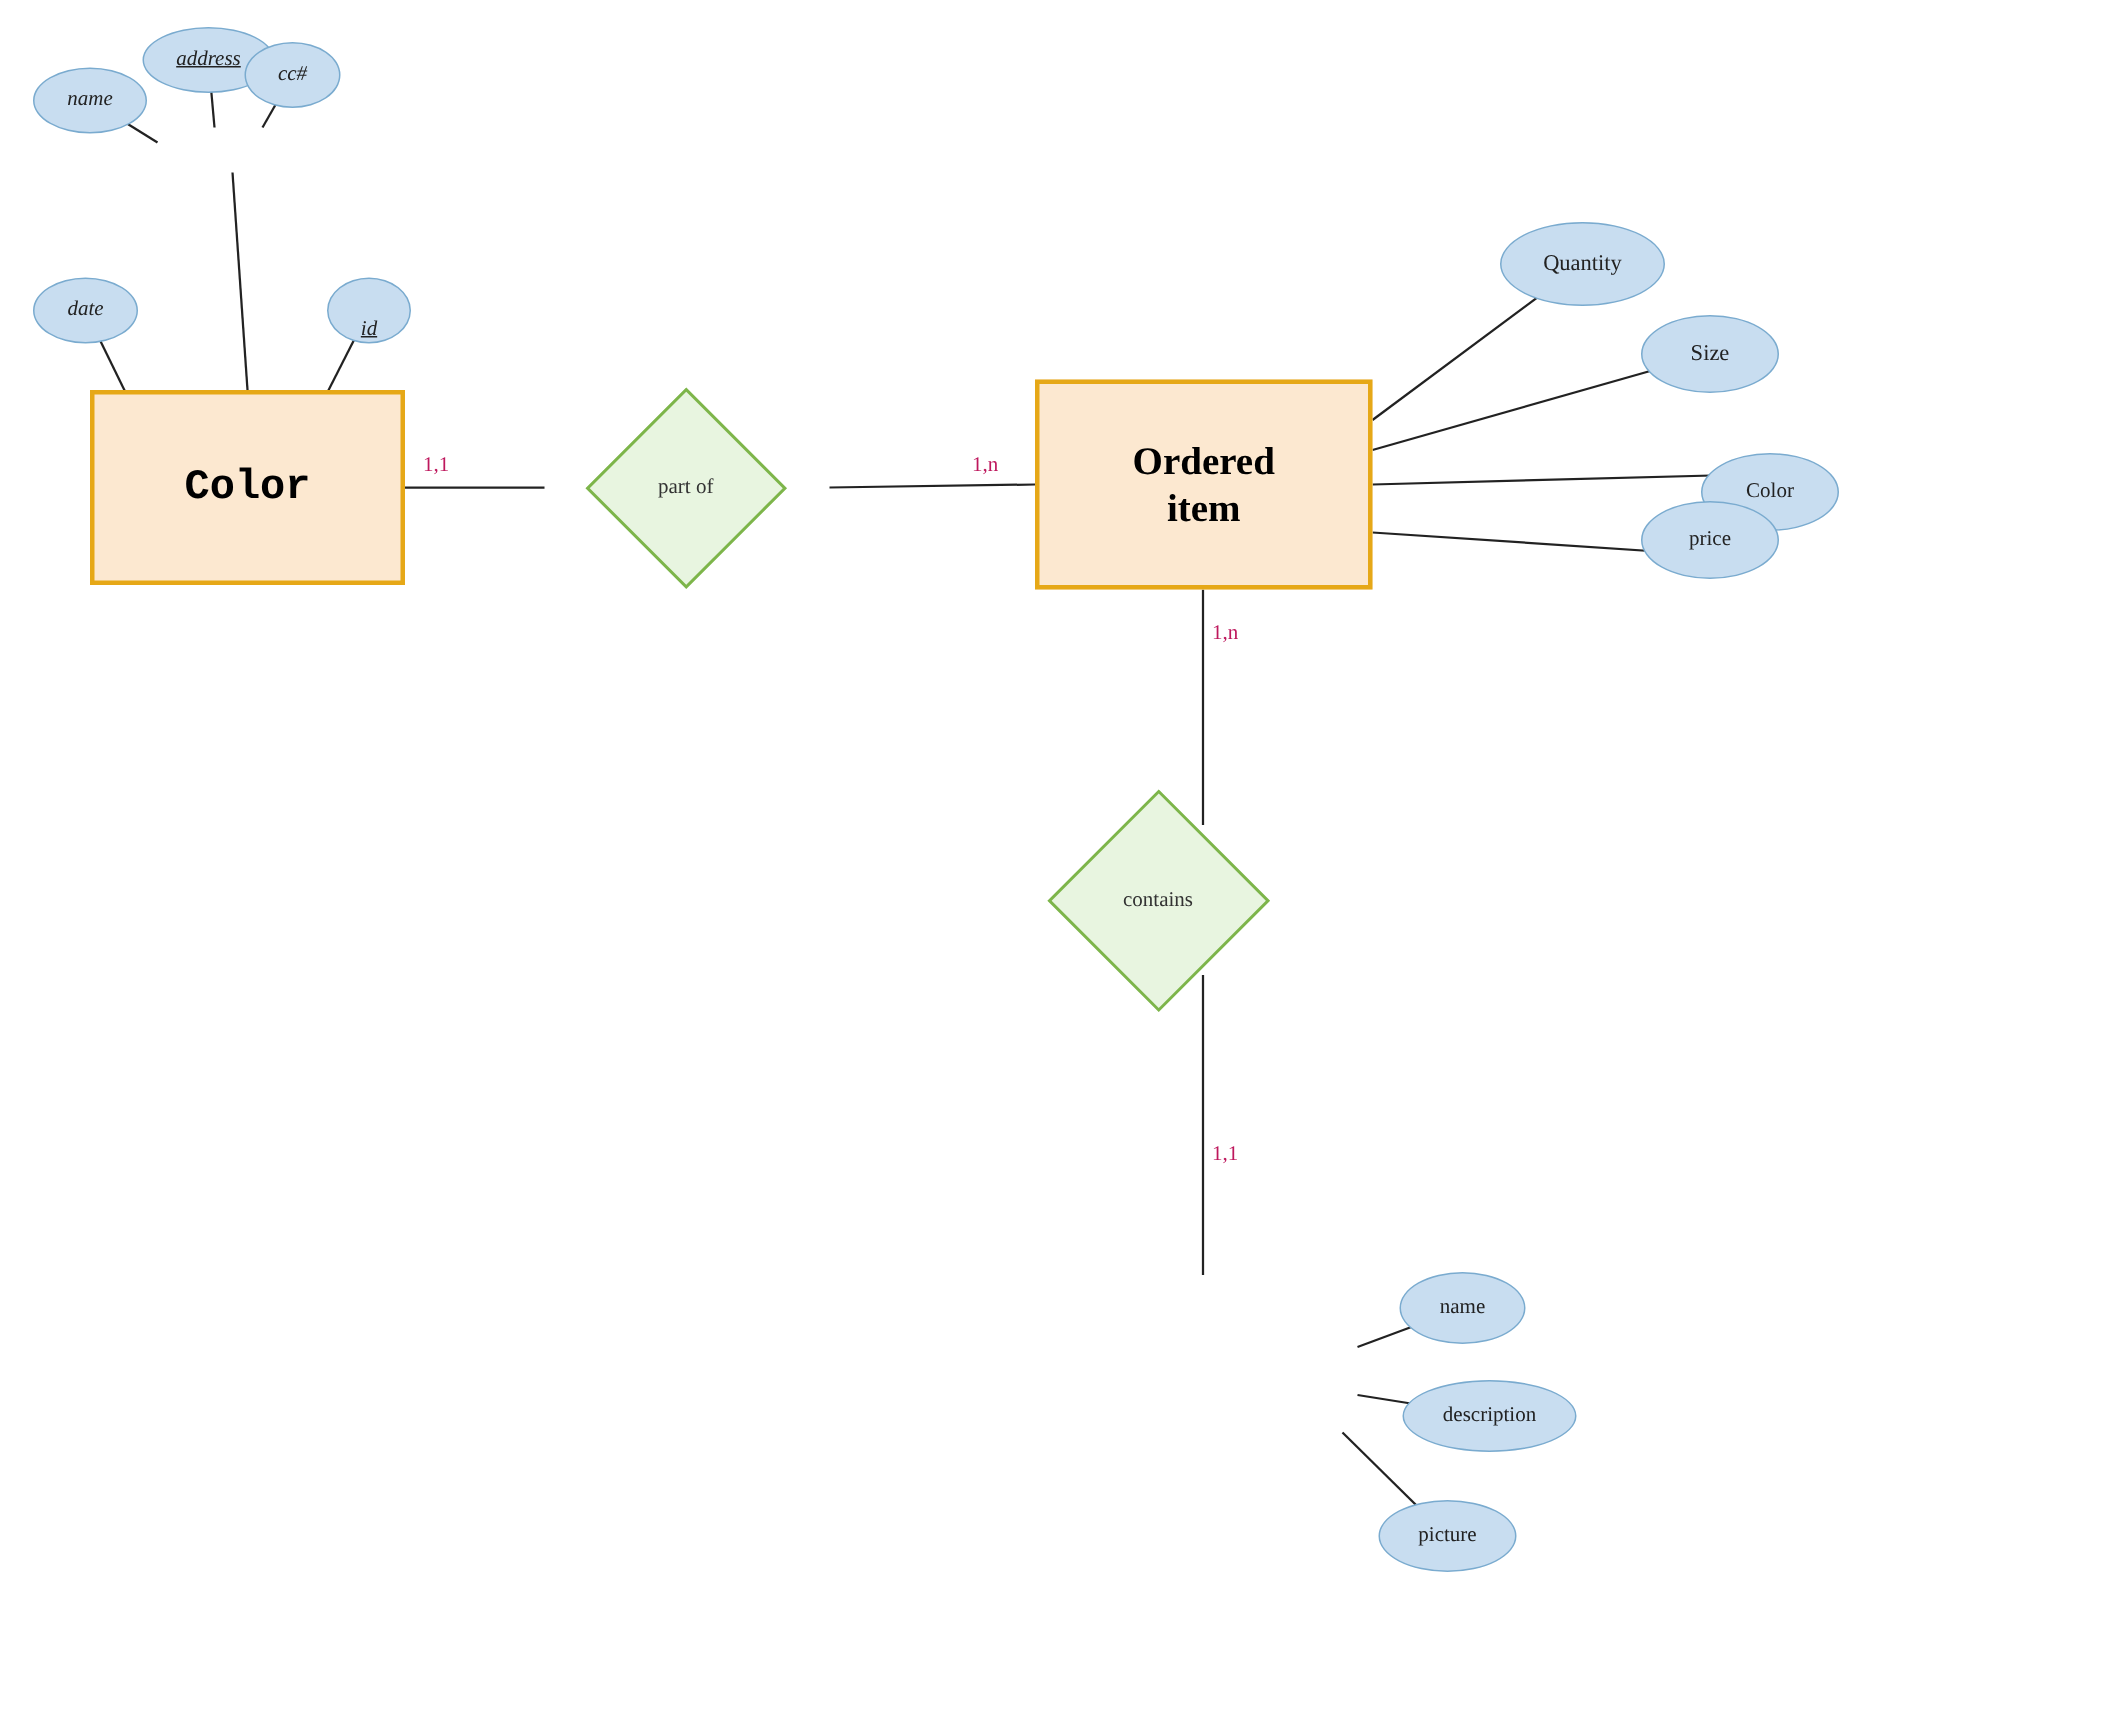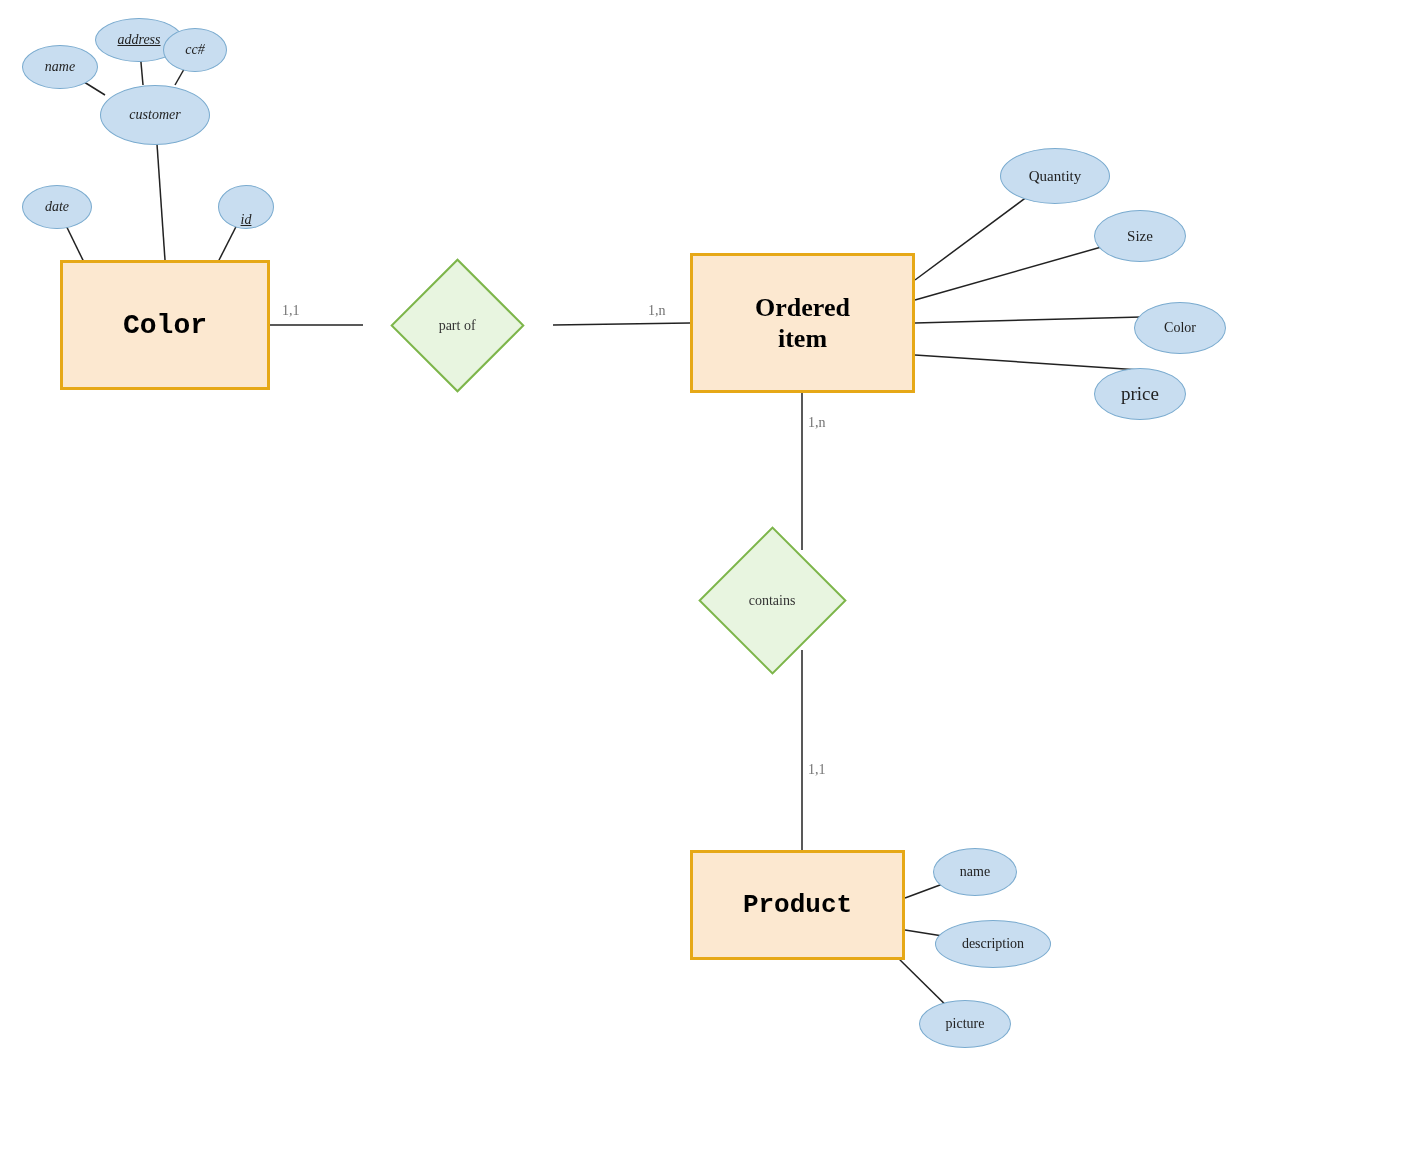--- a/index.html
+++ b/index.html
@@ -69,21 +69,21 @@
     .attr-ellipse.key-attr {
       text-decoration: underline;
     }
     .attr-ellipse.italic-attr {
       font-style: italic;
     }
     .cardinality {
       position: absolute;
       font-size: 14px;
       font-family: Georgia, serif;
-      color: #737373;
+      color: #be185d;
     }
   </style>
 </head>
 <body>
 
 <div id="diagram">
   <svg id="lines">
 
     <line x1="270" y1="325" x2="363" y2="325" stroke="#222" stroke-width="1.5"></line>
 
@@ -121,35 +121,29 @@
   </svg>
 
   <div class="entity-box" style="left:60px; top:260px; width:210px; height:130px; font-size:28px;">
     <span>Color</span>
   </div>
 
   <div class="entity-box" style="left:690px; top:253px; width:225px; height:140px; font-size:26px; line-height:1.2;font-family:Liberation Serif, serif;">
     <span>Ordered<br>item</span>
   </div>
 
-  <div class="entity-box" style="left:690px; top:850px; width:215px; height:110px; font-size:26px;">
-    <span>Product</span>
-  </div>
 
   <div class="diamond" style="left:410px; top:278px; width:95px; height:95px;">
     <span class="diamond-label">part of</span>
   </div>
 
   <div class="diamond" style="left:720px; top:548px; width:105px; height:105px;">
     <span class="diamond-label">contains</span>
   </div>
 
-  <div class="attr-ellipse italic-attr" style="left:100px; top:85px; width:110px; height:60px;">
-    <span>customer</span>
-  </div>
 
   <div class="attr-ellipse italic-attr" style="left:22px; top:45px; width:76px; height:44px;">
     <span>name</span>
   </div>
 
   <div class="attr-ellipse italic-attr" style="left:95px; top:18px; width:88px; height:44px;text-decoration:underline;">
     <span>address</span>
   </div>
 
   <div class="attr-ellipse italic-attr" style="left:163px; top:28px; width:64px; height:44px;">
@@ -169,21 +163,21 @@
   </div>
 
   <div class="attr-ellipse" style="left:1094px; top:210px; width:92px; height:52px; font-size:15px;">
     <span>Size</span>
   </div>
 
   <div class="attr-ellipse" style="left:1134px; top:302px; width:92px; height:52px; font-size:14px;">
     <span>Color</span>
   </div>
 
-  <div class="attr-ellipse" style="left:1094px; top:368px; width:92px; height:52px; font-size:19px;">
+  <div class="attr-ellipse" style="left:1094px; top:334px; width:92px; height:52px; font-size:14px;">
     <span>price</span>
   </div>
 
   <div class="attr-ellipse" style="left:933px; top:848px; width:84px; height:48px; font-size:14px;">
     <span>name</span>
   </div>
 
   <div class="attr-ellipse" style="left:935px; top:920px; width:116px; height:48px; font-size:14px;">
     <span>description</span>
   </div>

